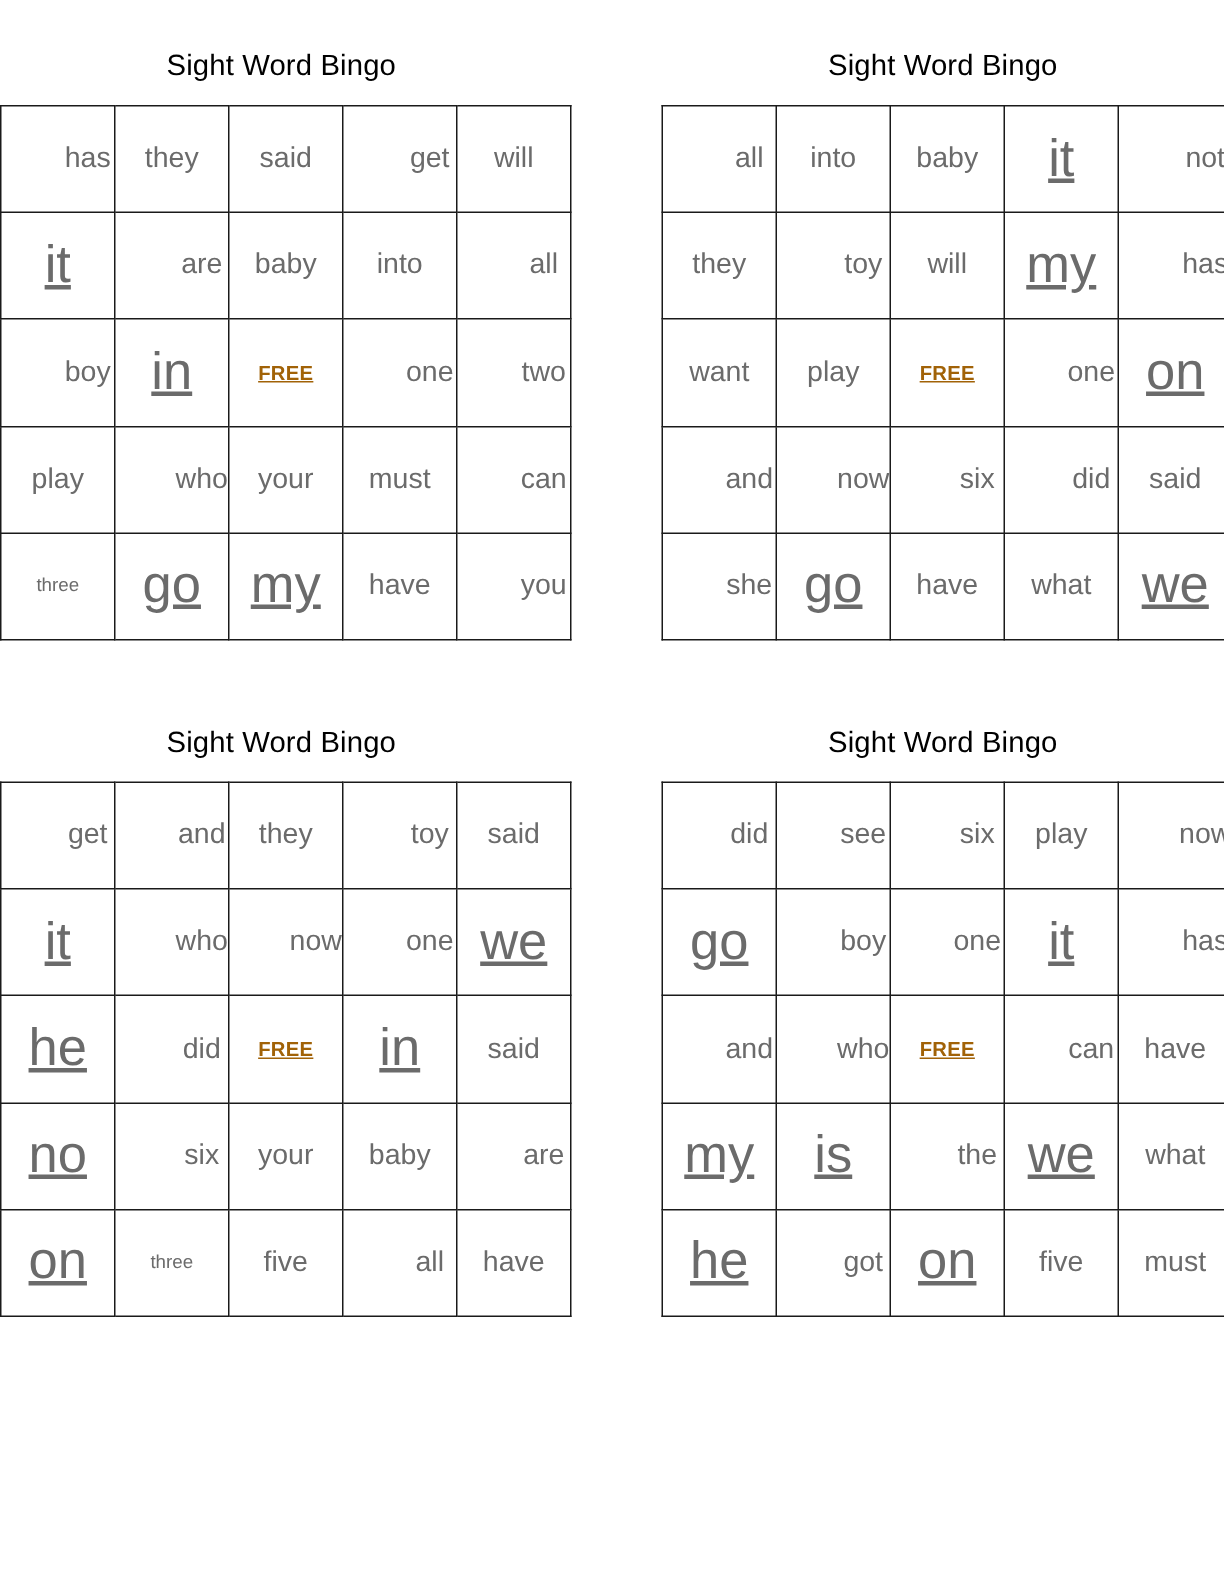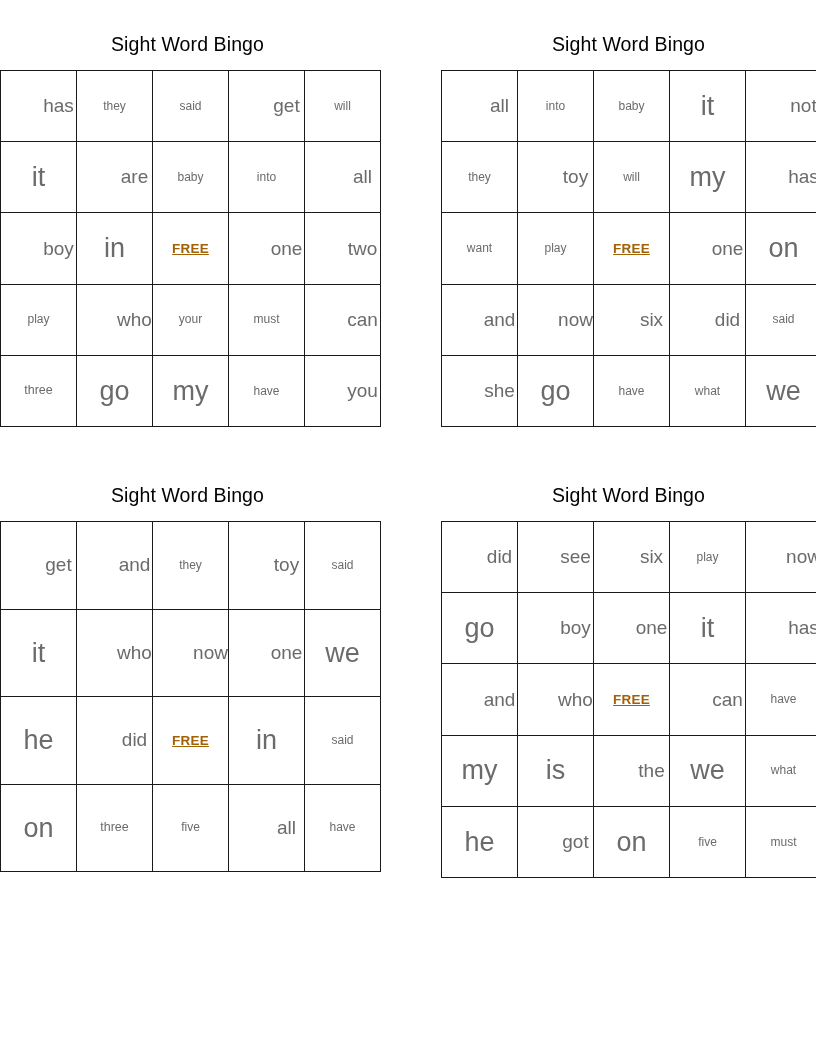--- a/index.html
+++ b/index.html
@@ -64,23 +64,23 @@
 
   .cell-word {
     display: block;
     color: #6b6b6b;
     font-family: "Liberation Sans", sans-serif;
     font-weight: 400;
     line-height: 1.05;
     white-space: nowrap;
   }
   .sz-4 { font-size: 12.5px; }
-  .sz-3 { font-size: 12px; }
+  .sz-3 { font-size: 19px; }
   .sz-2 { font-size: 19px; padding-left: 40px; }
-  .sz-1 { font-size: 27px; }
+  .sz-1 { font-size: 35px; text-decoration: underline; }
 
   .cell-free {
     display: block;
     color: #a16207;
     font-family: "Liberation Sans", sans-serif;
     font-weight: 700;
     font-size: 13.5px;
     text-decoration: underline;
     letter-spacing: 0.2px;
     white-space: nowrap;
@@ -324,20 +324,37 @@
             </td>
             <td>
               <span class="cell-word sz-1">in</span>
             </td>
             <td>
               <span class="cell-word sz-3">said</span>
             </td>
           </tr>
           <tr>
             <td>
+              <span class="cell-word sz-1">no</span>
+            </td>
+            <td>
+              <span class="cell-word sz-2">six</span>
+            </td>
+            <td>
+              <span class="cell-word sz-3">your</span>
+            </td>
+            <td>
+              <span class="cell-word sz-3">baby</span>
+            </td>
+            <td>
+              <span class="cell-word sz-2">are</span>
+            </td>
+          </tr>
+          <tr>
+            <td>
               <span class="cell-word sz-1">on</span>
             </td>
             <td>
               <span class="cell-word sz-4">three</span>
             </td>
             <td>
               <span class="cell-word sz-3">five</span>
             </td>
             <td>
               <span class="cell-word sz-2">all</span>

